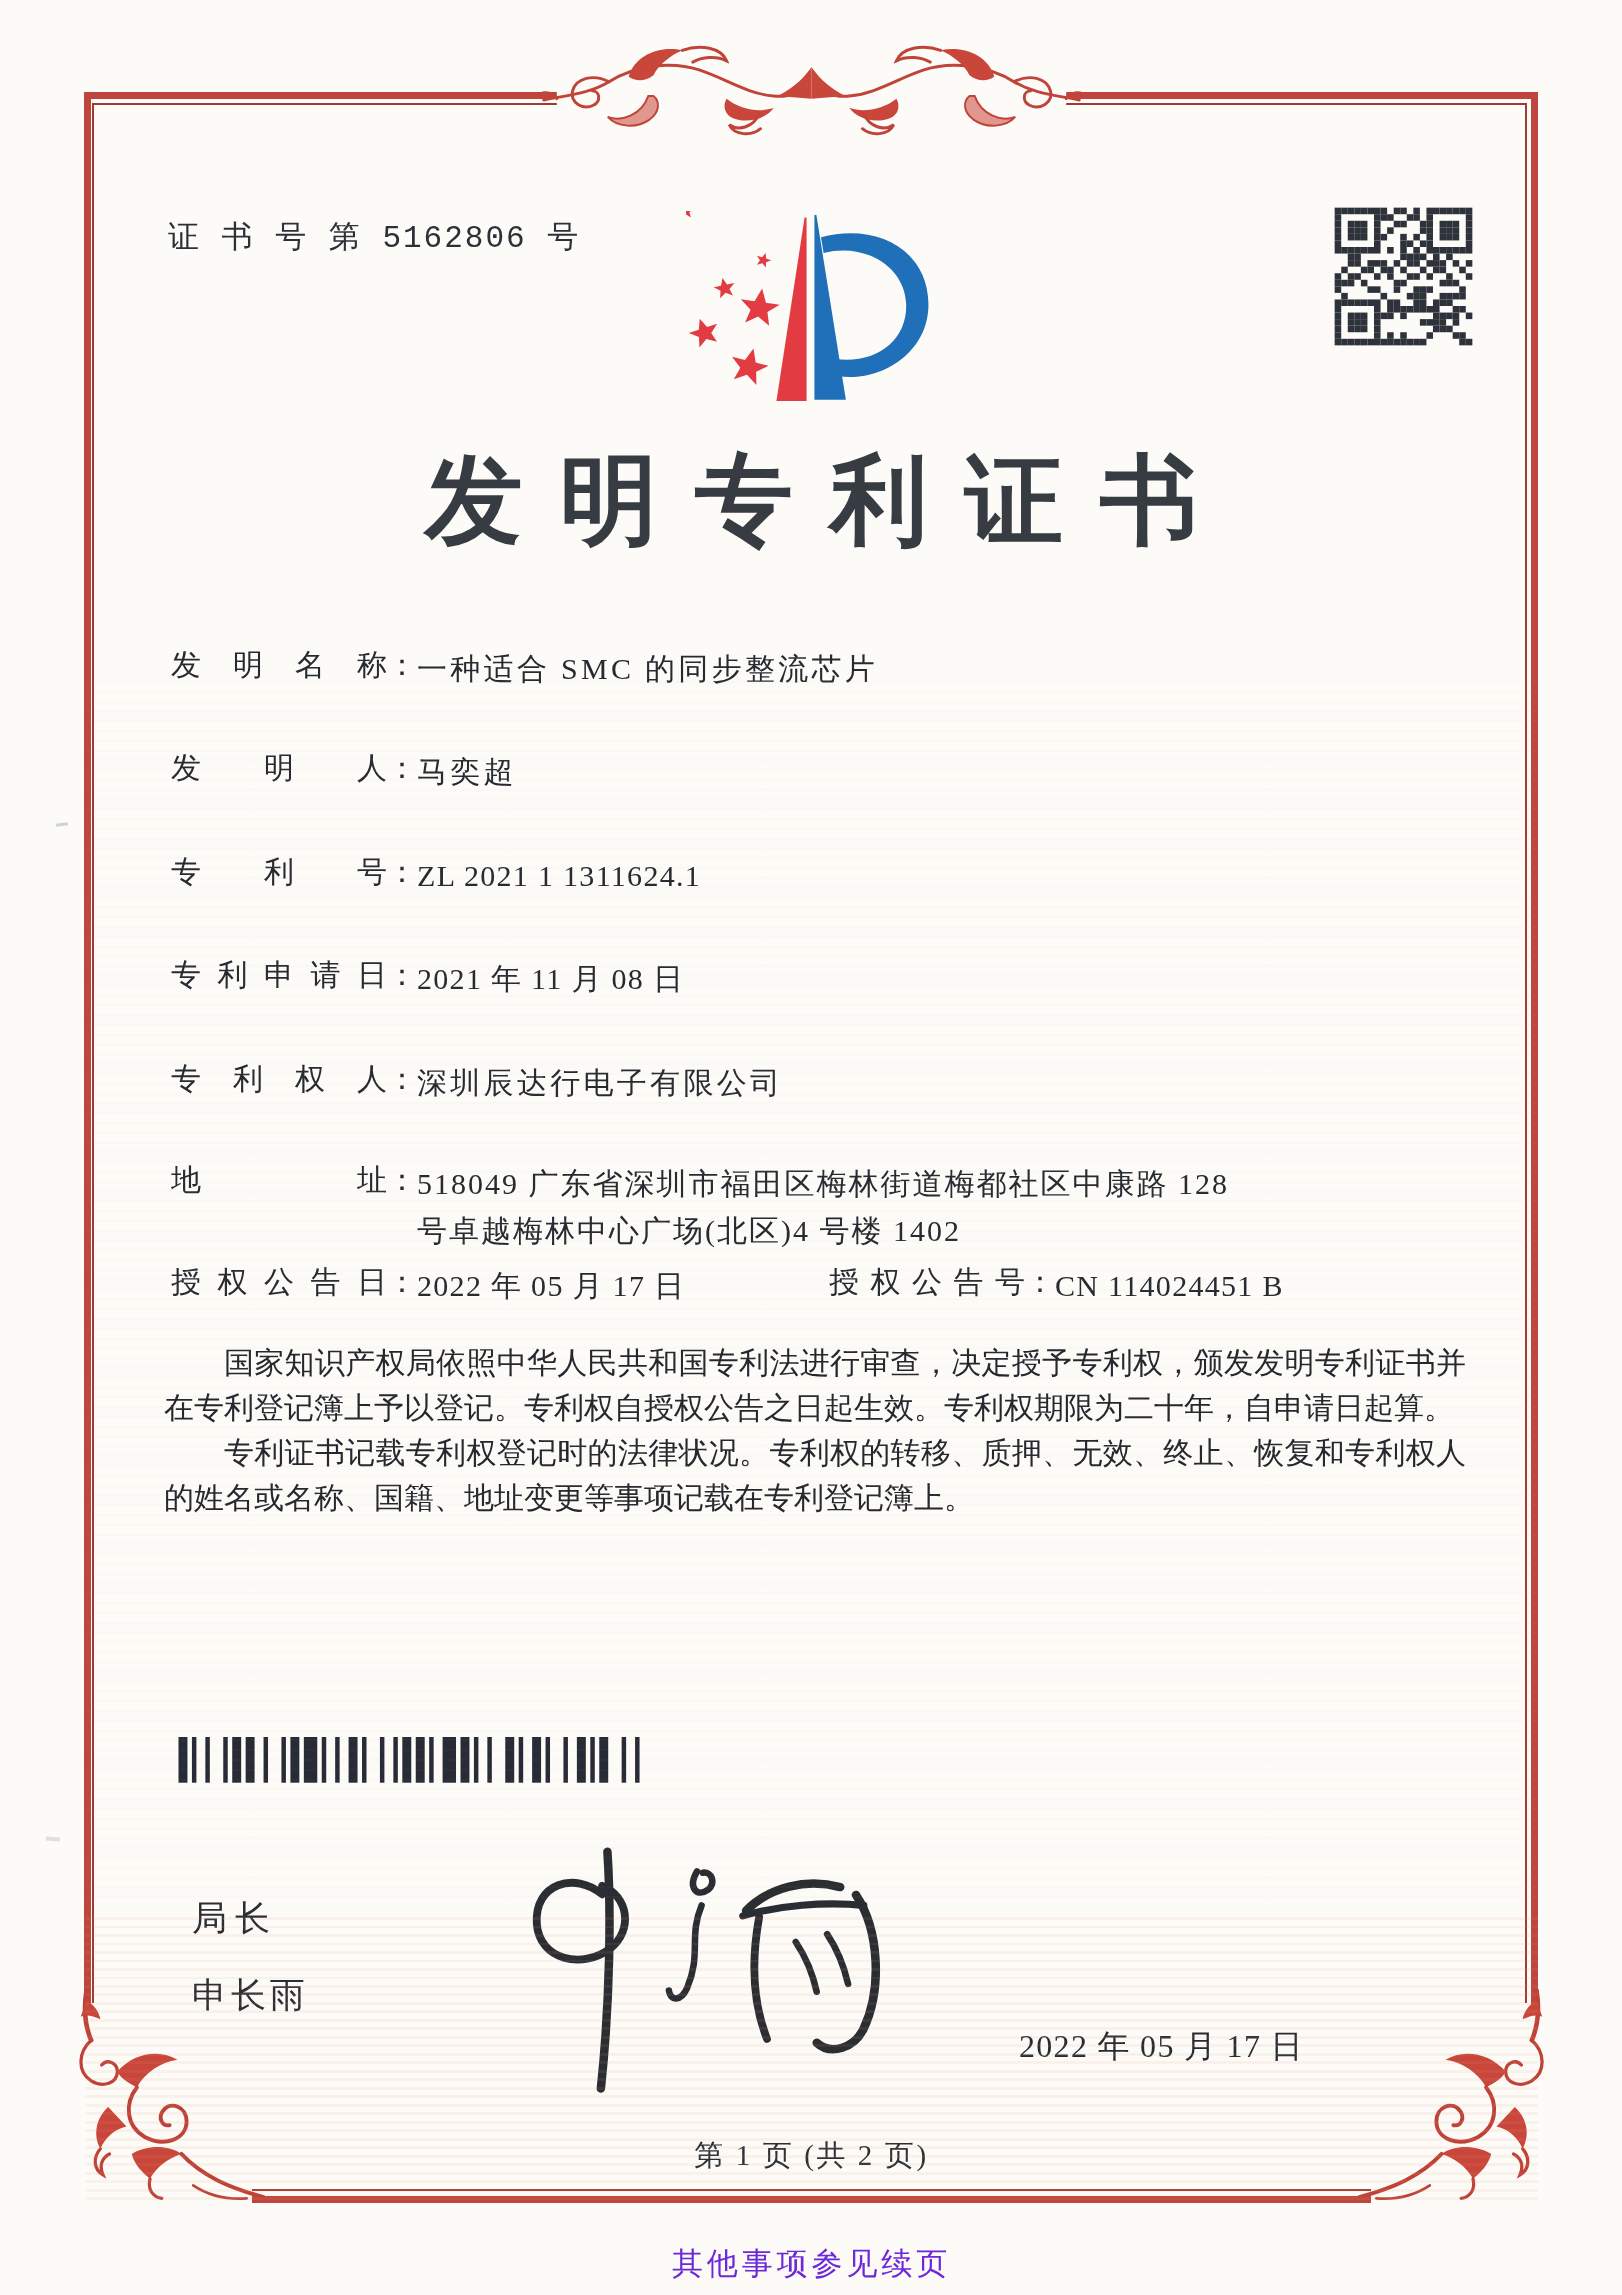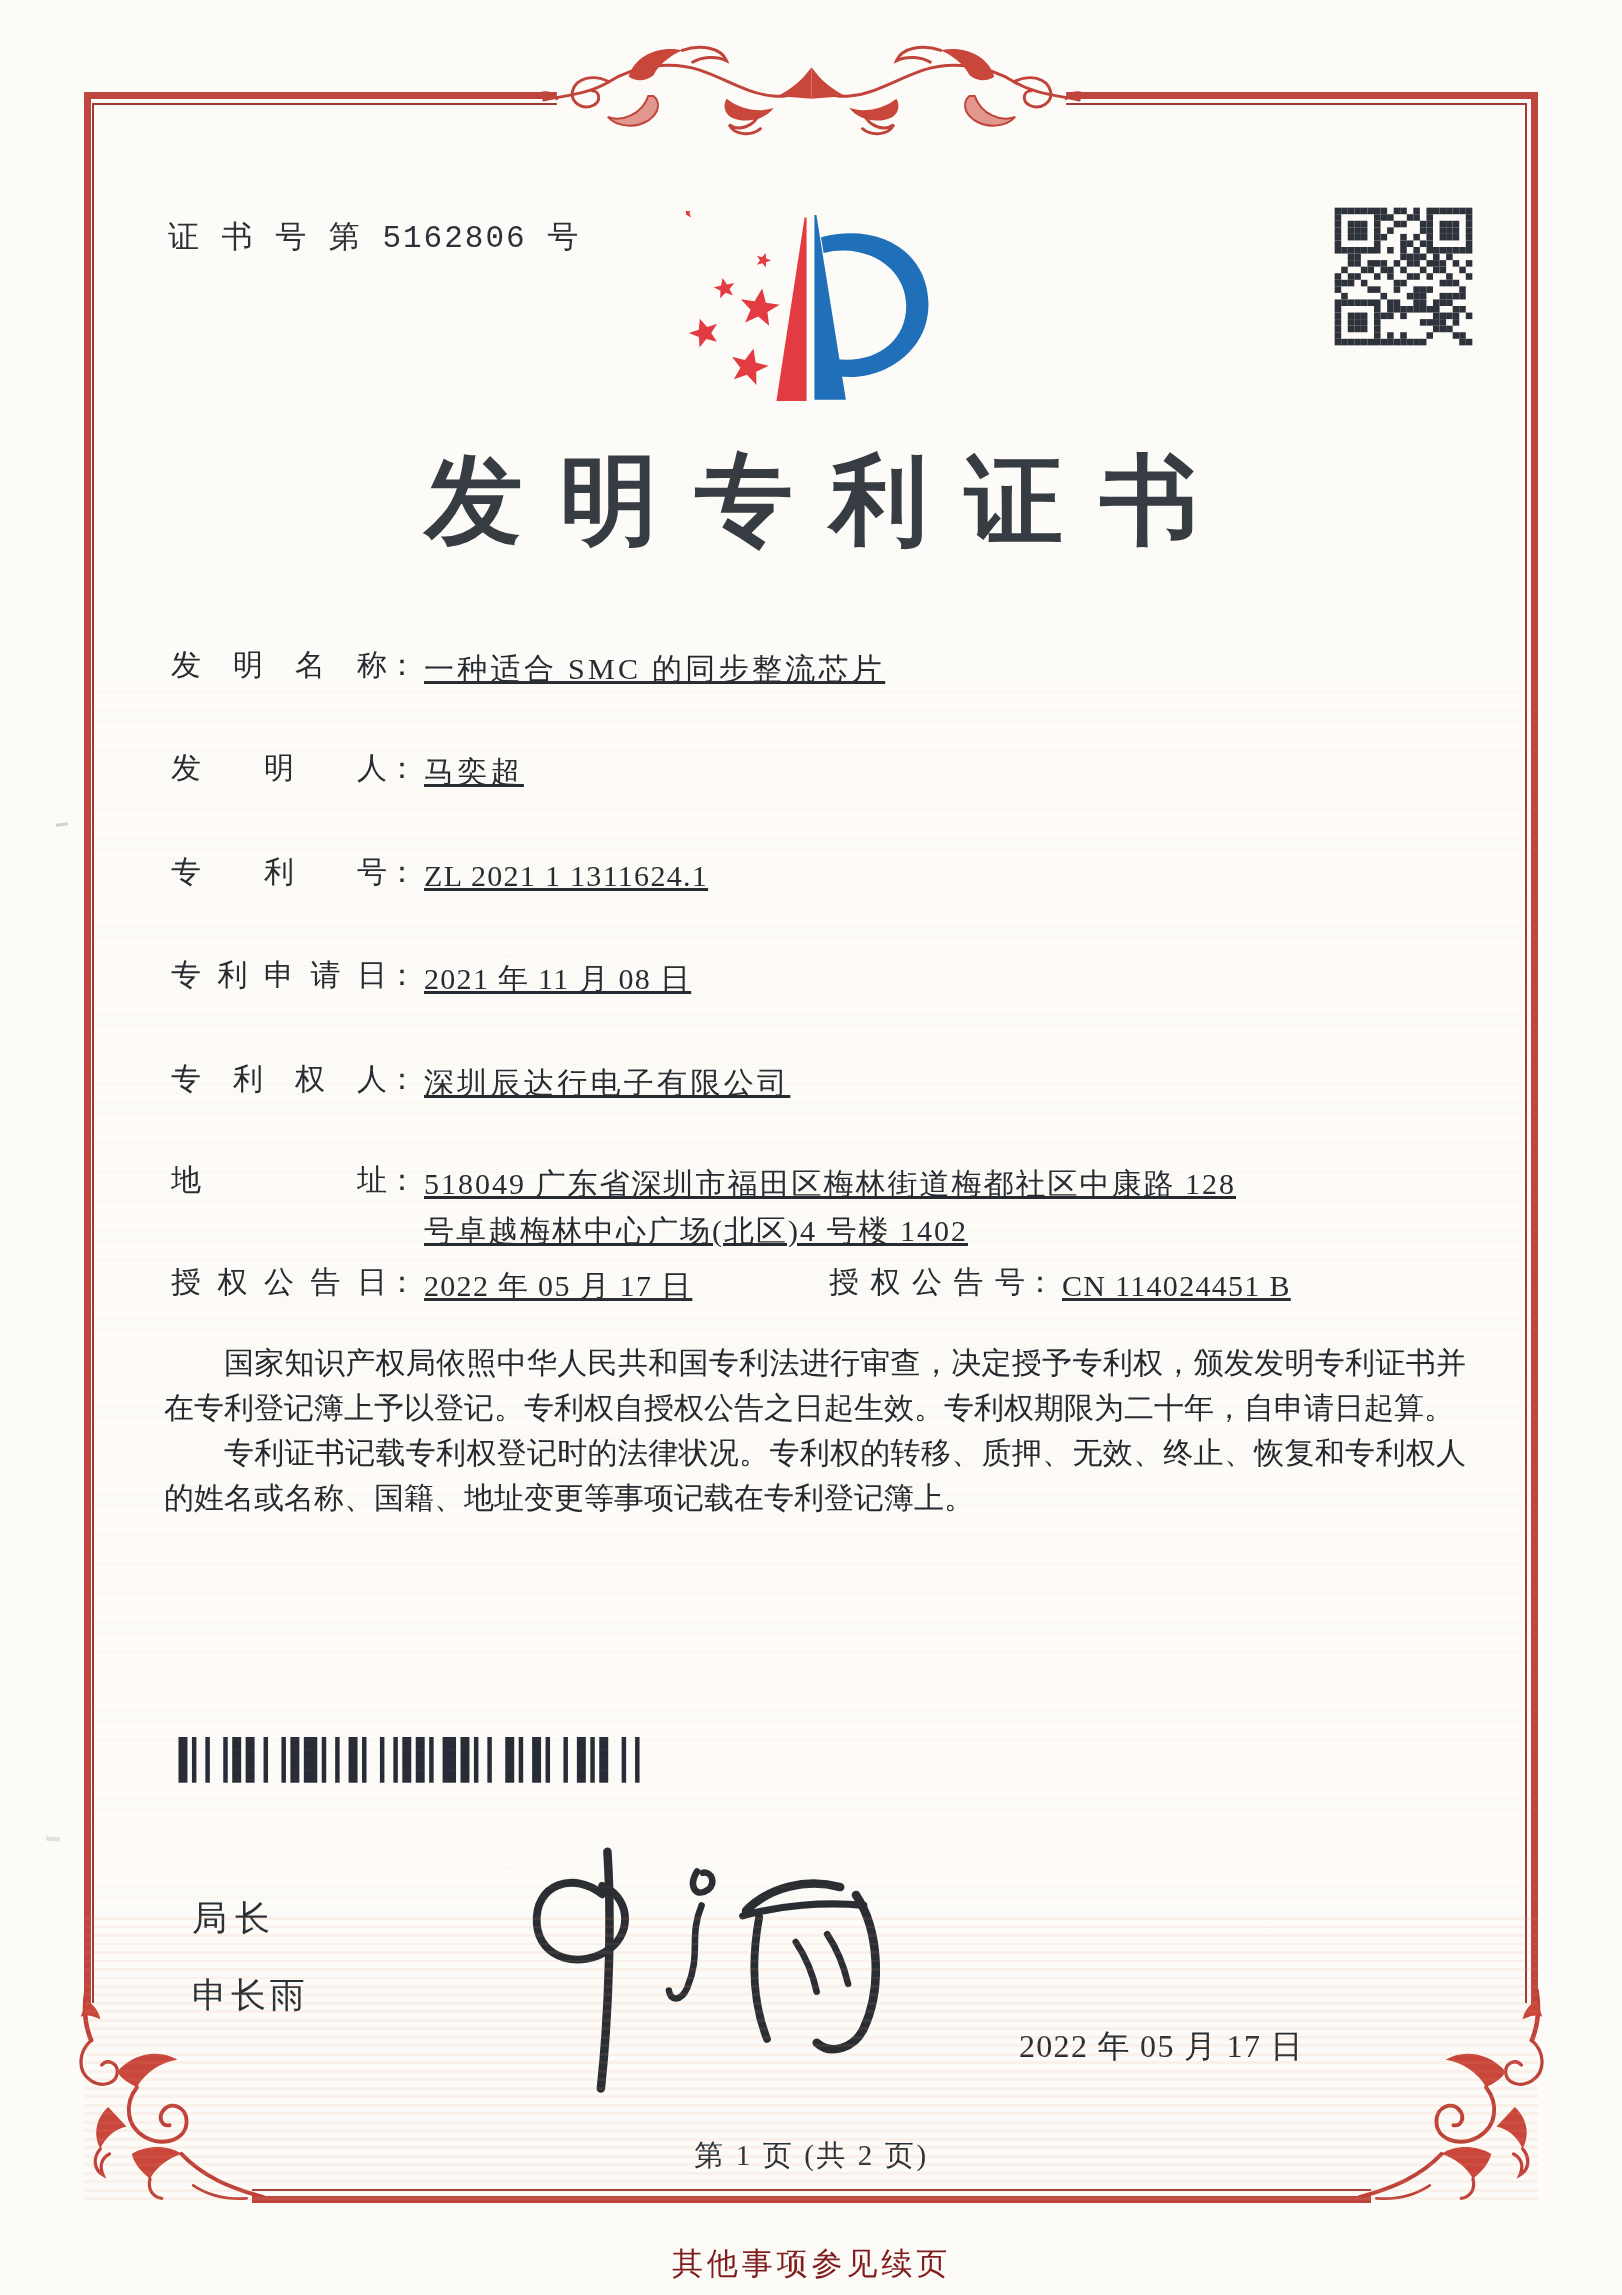--- a/index.html
+++ b/index.html
@@ -13,32 +13,32 @@
   
   .bline{position:absolute;background:#bf463e;z-index:2;}
   .bline.thin{background:#a23a31;}
   
   .certno{left:168px;top:216px;font-size:31px;letter-spacing:2px;color:#2c3137;z-index:5;font-family:Liberation Mono, monospace;}
   .title{left:0;right:0;top:436px;text-align:center;font-size:98px;font-weight:bold;
          letter-spacing:37px;color:#373c43;transform:translateX(18.3px);z-index:5;}
   .field-row{position:absolute;left:171px;font-size:30px;color:#262b31;white-space:nowrap;z-index:5;}
   .flabel{display:inline-block;width:216px;text-align:justify;text-align-last:justify;vertical-align:top;font-family:Liberation Mono, monospace;}
   .fsep{display:inline-block;vertical-align:top;}
-  .fvalue{display:inline-block;letter-spacing:3.3px;vertical-align:top;line-height:47px;margin-left:7px;text-decoration:underline;}
+  .fvalue{display:inline-block;letter-spacing:3.3px;vertical-align:top;line-height:47px;margin-left:0;}
   .fvalue.latin{letter-spacing:1.3px;}
   .pair2{position:absolute;left:658px;top:0;}
   .pair2 .flabel{width:196px;}
   .bodytext{left:164px;width:1302px;top:1340px;font-size:30px;line-height:45px;
             text-align:justify;color:#24282e;z-index:5;}
   .bodytext p{margin:0;text-indent:2em;}
   .sig-title{left:192px;top:1895px;font-size:35px;letter-spacing:7.9px;color:#2a2f35;z-index:5;}
   .sig-name{left:192px;top:1972px;font-size:35px;letter-spacing:3.9px;color:#2a2f35;z-index:5;}
   .issue-date{left:1019px;top:2025px;font-size:32px;letter-spacing:1.3px;color:#262b31;z-index:5;}
   .page-line{left:0;right:0;top:2136px;text-align:center;font-size:29px;letter-spacing:2.6px;color:#2a2f35;z-index:5;}
-  .foot-note{left:0;right:0;top:2243px;text-align:center;font-size:31px;letter-spacing:3.9px;color:#7f1d1d;z-index:5;}
+  .foot-note{left:0;right:0;top:2243px;text-align:center;font-size:31px;letter-spacing:3.9px;color:#6d28d9;z-index:5;}
   
   .streaks{left:85px;top:1917px;width:1453px;height:288px;z-index:40;pointer-events:none;
     background:repeating-linear-gradient(180deg,rgba(224,150,118,0.10) 0 2.6px,rgba(255,255,255,0) 2.6px 8.5px);}
   .streaks2{left:85px;top:681px;width:1453px;height:1217px;z-index:40;pointer-events:none;
     background:repeating-linear-gradient(180deg,rgba(228,170,140,0.035) 0 2px,rgba(255,255,255,0) 2px 9.8px);}
   .smudge{position:absolute;background:#9aa0a6;z-index:3;}
   svg{display:block;}
 </style>
 </head>
 <body>

